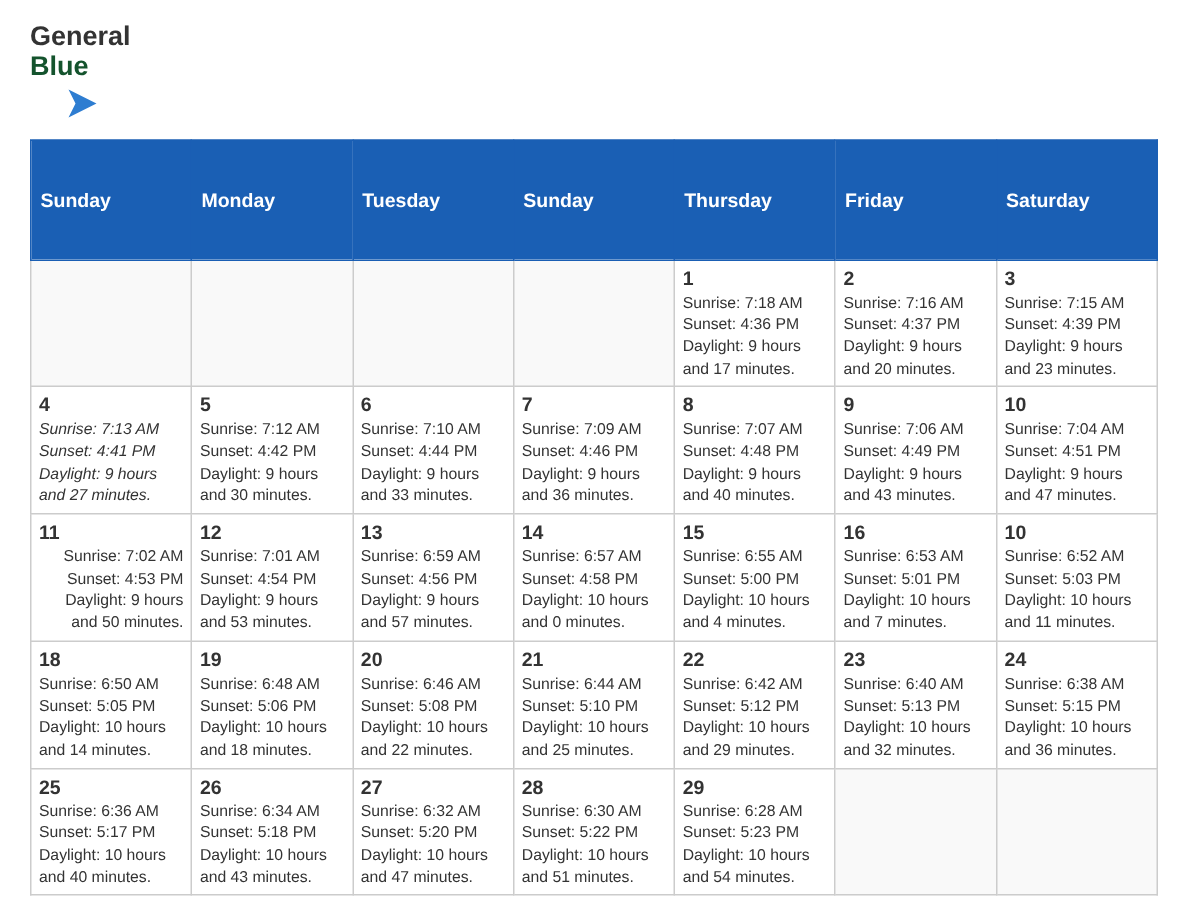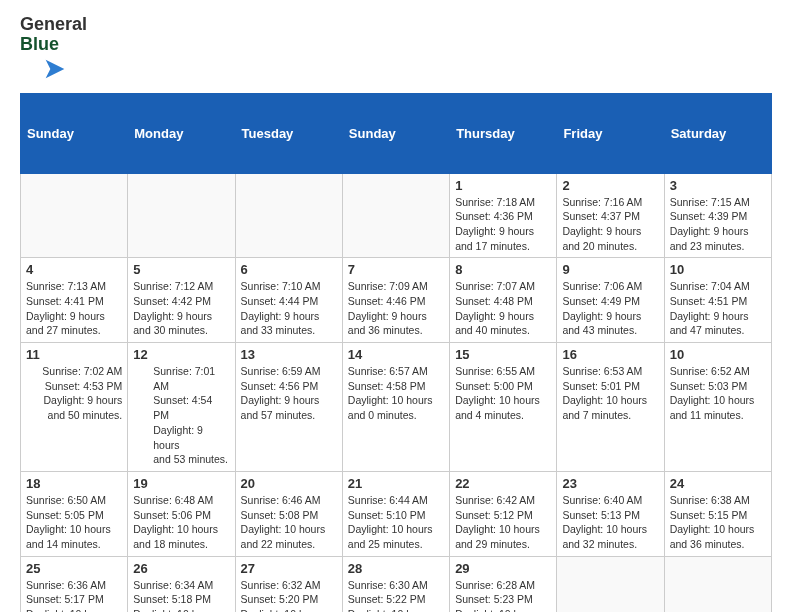--- a/index.html
+++ b/index.html
@@ -74,21 +74,21 @@
             <div class="day-num">3</div>
             <div class="day-info" style="white-space: pre-line;">Sunrise: 7:15 AM
 Sunset: 4:39 PM
 Daylight: 9 hours
 and 23 minutes.</div>
           </td>
         </tr>
         <tr>
           <td>
             <div class="day-num">4</div>
-            <div class="day-info" style="white-space: pre-line;">Sunrise: 7:13 AM
+            <div class="day-info" style="white-space: pre-line; font-style: italic;">Sunrise: 7:13 AM
 Sunset: 4:41 PM
 Daylight: 9 hours
 and 27 minutes.</div>
           </td>
           <td>
             <div class="day-num">5</div>
             <div class="day-info" style="white-space: pre-line;">Sunrise: 7:12 AM
 Sunset: 4:42 PM
 Daylight: 9 hours
 and 30 minutes.</div>
@@ -132,21 +132,21 @@
         <tr>
           <td>
             <div class="day-num">11</div>
             <div class="day-info" style="white-space: pre-line; text-align: right;">Sunrise: 7:02 AM
 Sunset: 4:53 PM
 Daylight: 9 hours
 and 50 minutes.</div>
           </td>
           <td>
             <div class="day-num">12</div>
-            <div class="day-info" style="white-space: pre-line; margin-left: 20px;">Sunrise: 7:01 AM
+            <div class="day-info" style="white-space: pre-line;">Sunrise: 7:01 AM
 Sunset: 4:54 PM
 Daylight: 9 hours
 and 53 minutes.</div>
           </td>
           <td>
             <div class="day-num">13</div>
             <div class="day-info" style="white-space: pre-line;">Sunrise: 6:59 AM
 Sunset: 4:56 PM
 Daylight: 9 hours
 and 57 minutes.</div>

